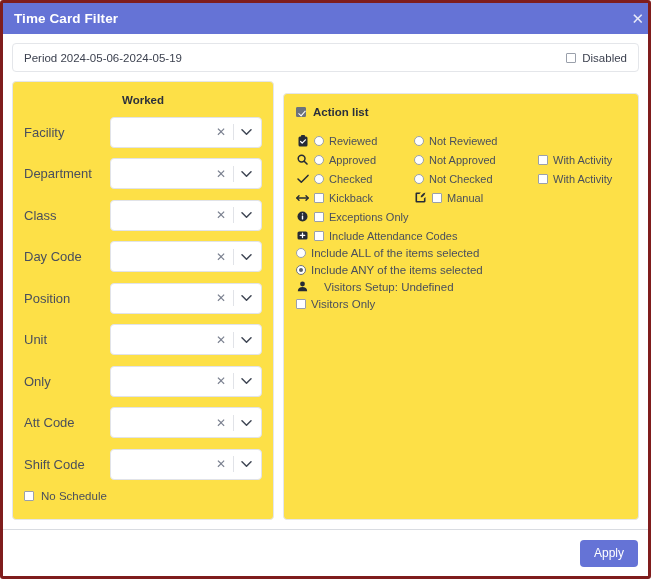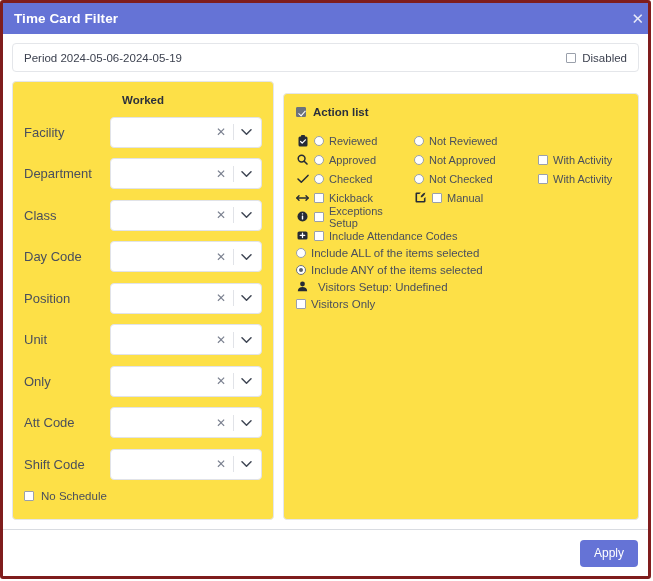--- a/index.html
+++ b/index.html
@@ -262,21 +262,21 @@
   .al-single {
     display: flex;
     align-items: center;
     gap: 5px;
     font-size: 11.5px;
     color: #4a4f5c;
     height: 17px;
     margin-left: 1px;
     cursor: pointer;
   }
-  .al-single.tight { gap: 9px; }
+  .al-single.tight { gap: 15px; }
 
   
   .footer {
     flex: 0 0 auto;
     border-top: 1px solid #d9dce1;
     height: 47px;
     display: flex;
     align-items: center;
     justify-content: flex-end;
     gap: 9px;
@@ -530,21 +530,21 @@
 
         <div class="al-cell">
           <span class="glyph">
             <svg width="11" height="11" viewBox="0 0 11 11">
                 <circle cx="5.5" cy="5.5" r="5" fill="#262b36"></circle>
                 <rect x="4.8" y="2.2" width="1.4" height="1.4" rx="0.5" fill="#ffffff"></rect>
                 <rect x="4.8" y="4.4" width="1.4" height="4.2" rx="0.6" fill="#ffffff"></rect>
               </svg>
           </span>
           <span class="cb"></span>
-          <span>Exceptions Setup</span>
+          <span>Exceptions Only</span>
         </div>
         <div class="al-cell plain"></div>
         <div class="al-cell plain"></div>
 
         <div class="al-cell" style="white-space:nowrap">
           <span class="glyph">
             <svg width="11" height="11" viewBox="0 0 11 11">
                 <rect x="0.5" y="1.5" width="10" height="8" rx="1.6" fill="#262b36"></rect>
                 <path d="M5.5 3.2 V7.6 M3.3 5.4 H7.7" stroke="#ffffff" stroke-width="1.3" stroke-linecap="round"></path>
               </svg>

